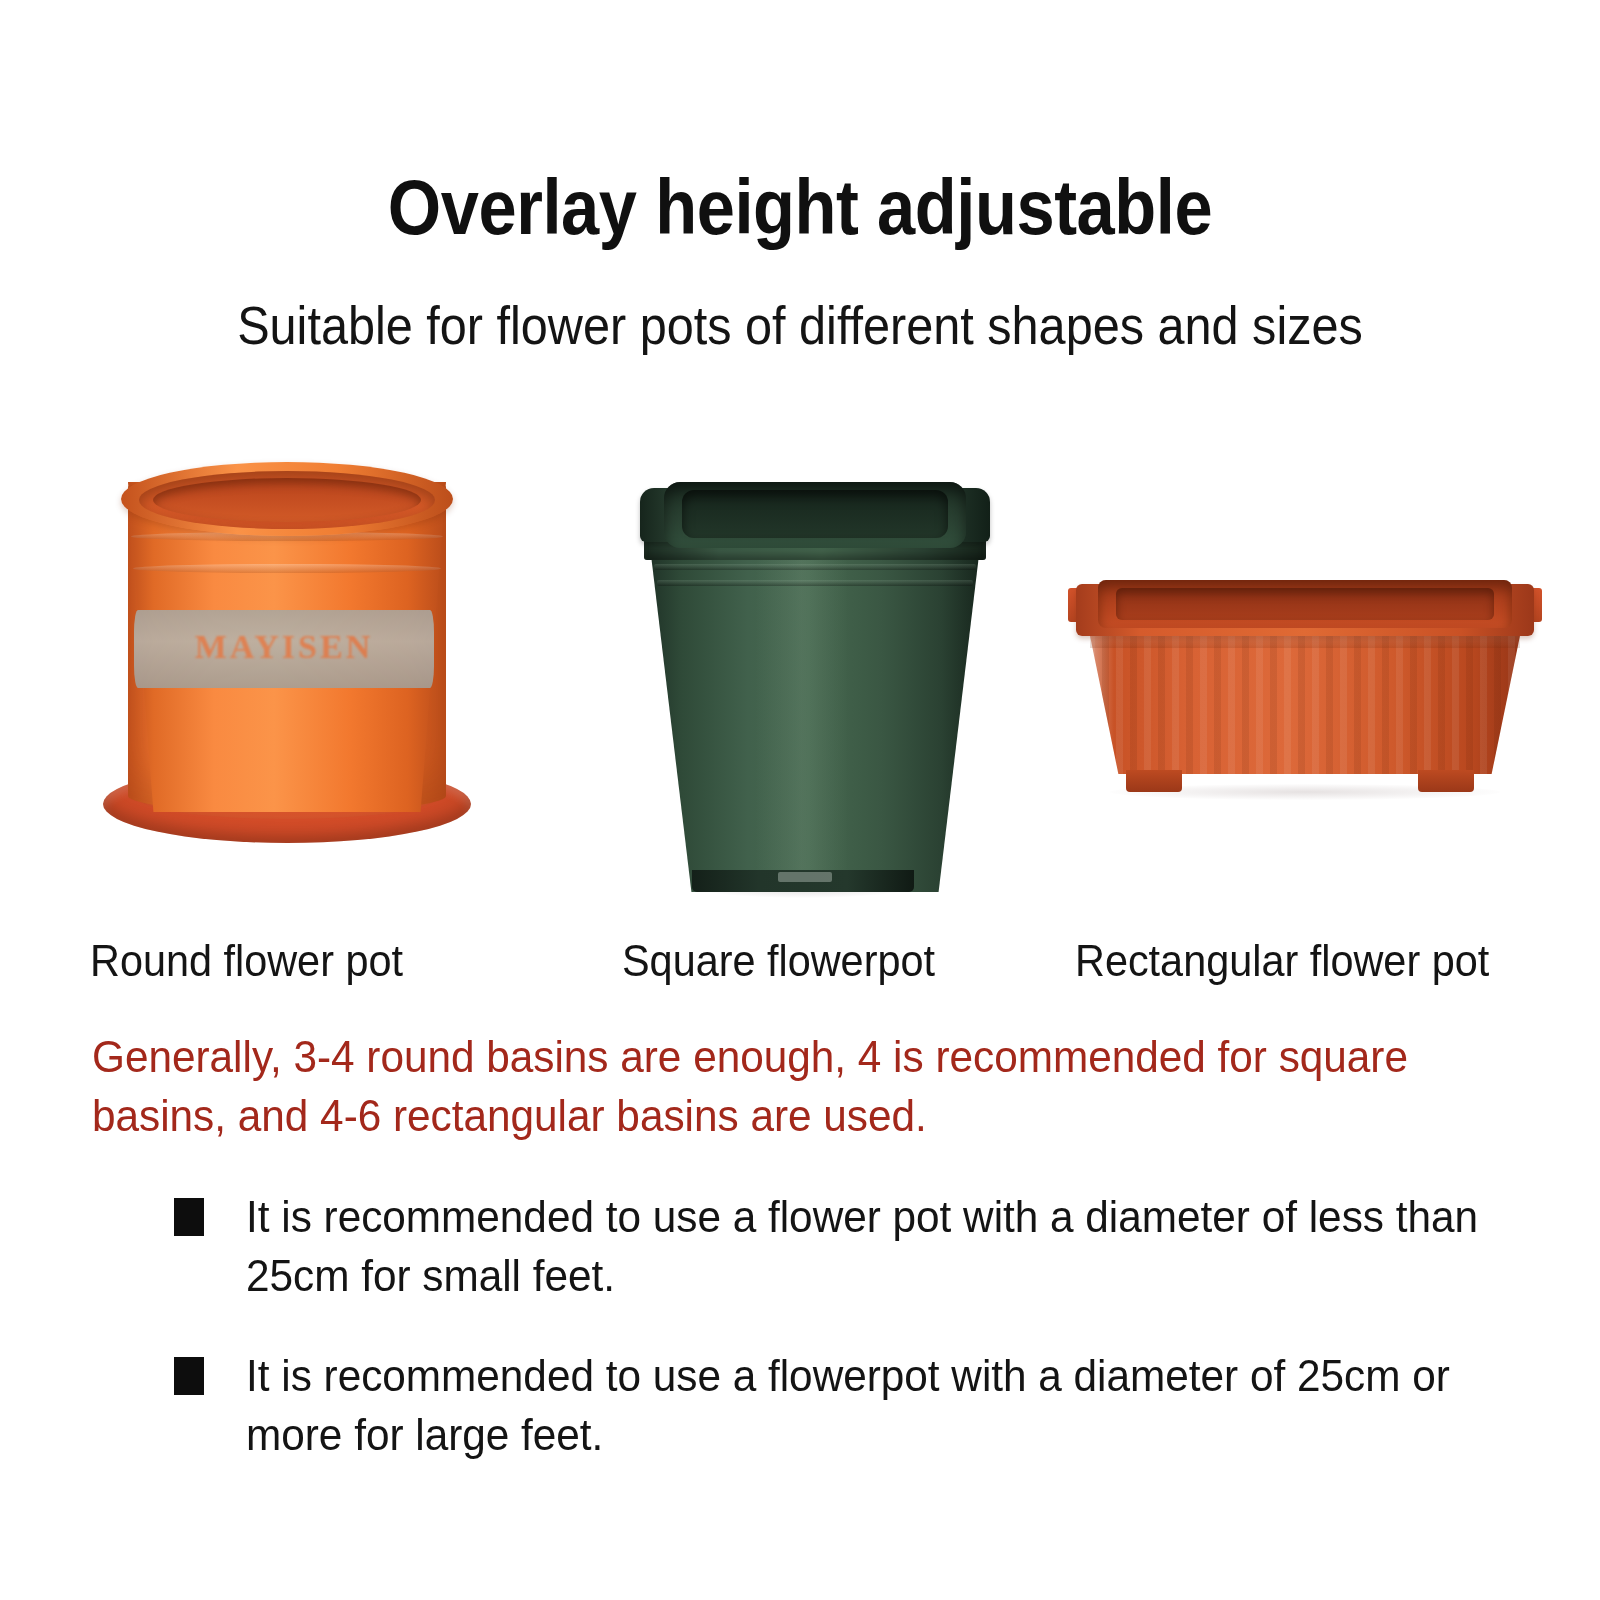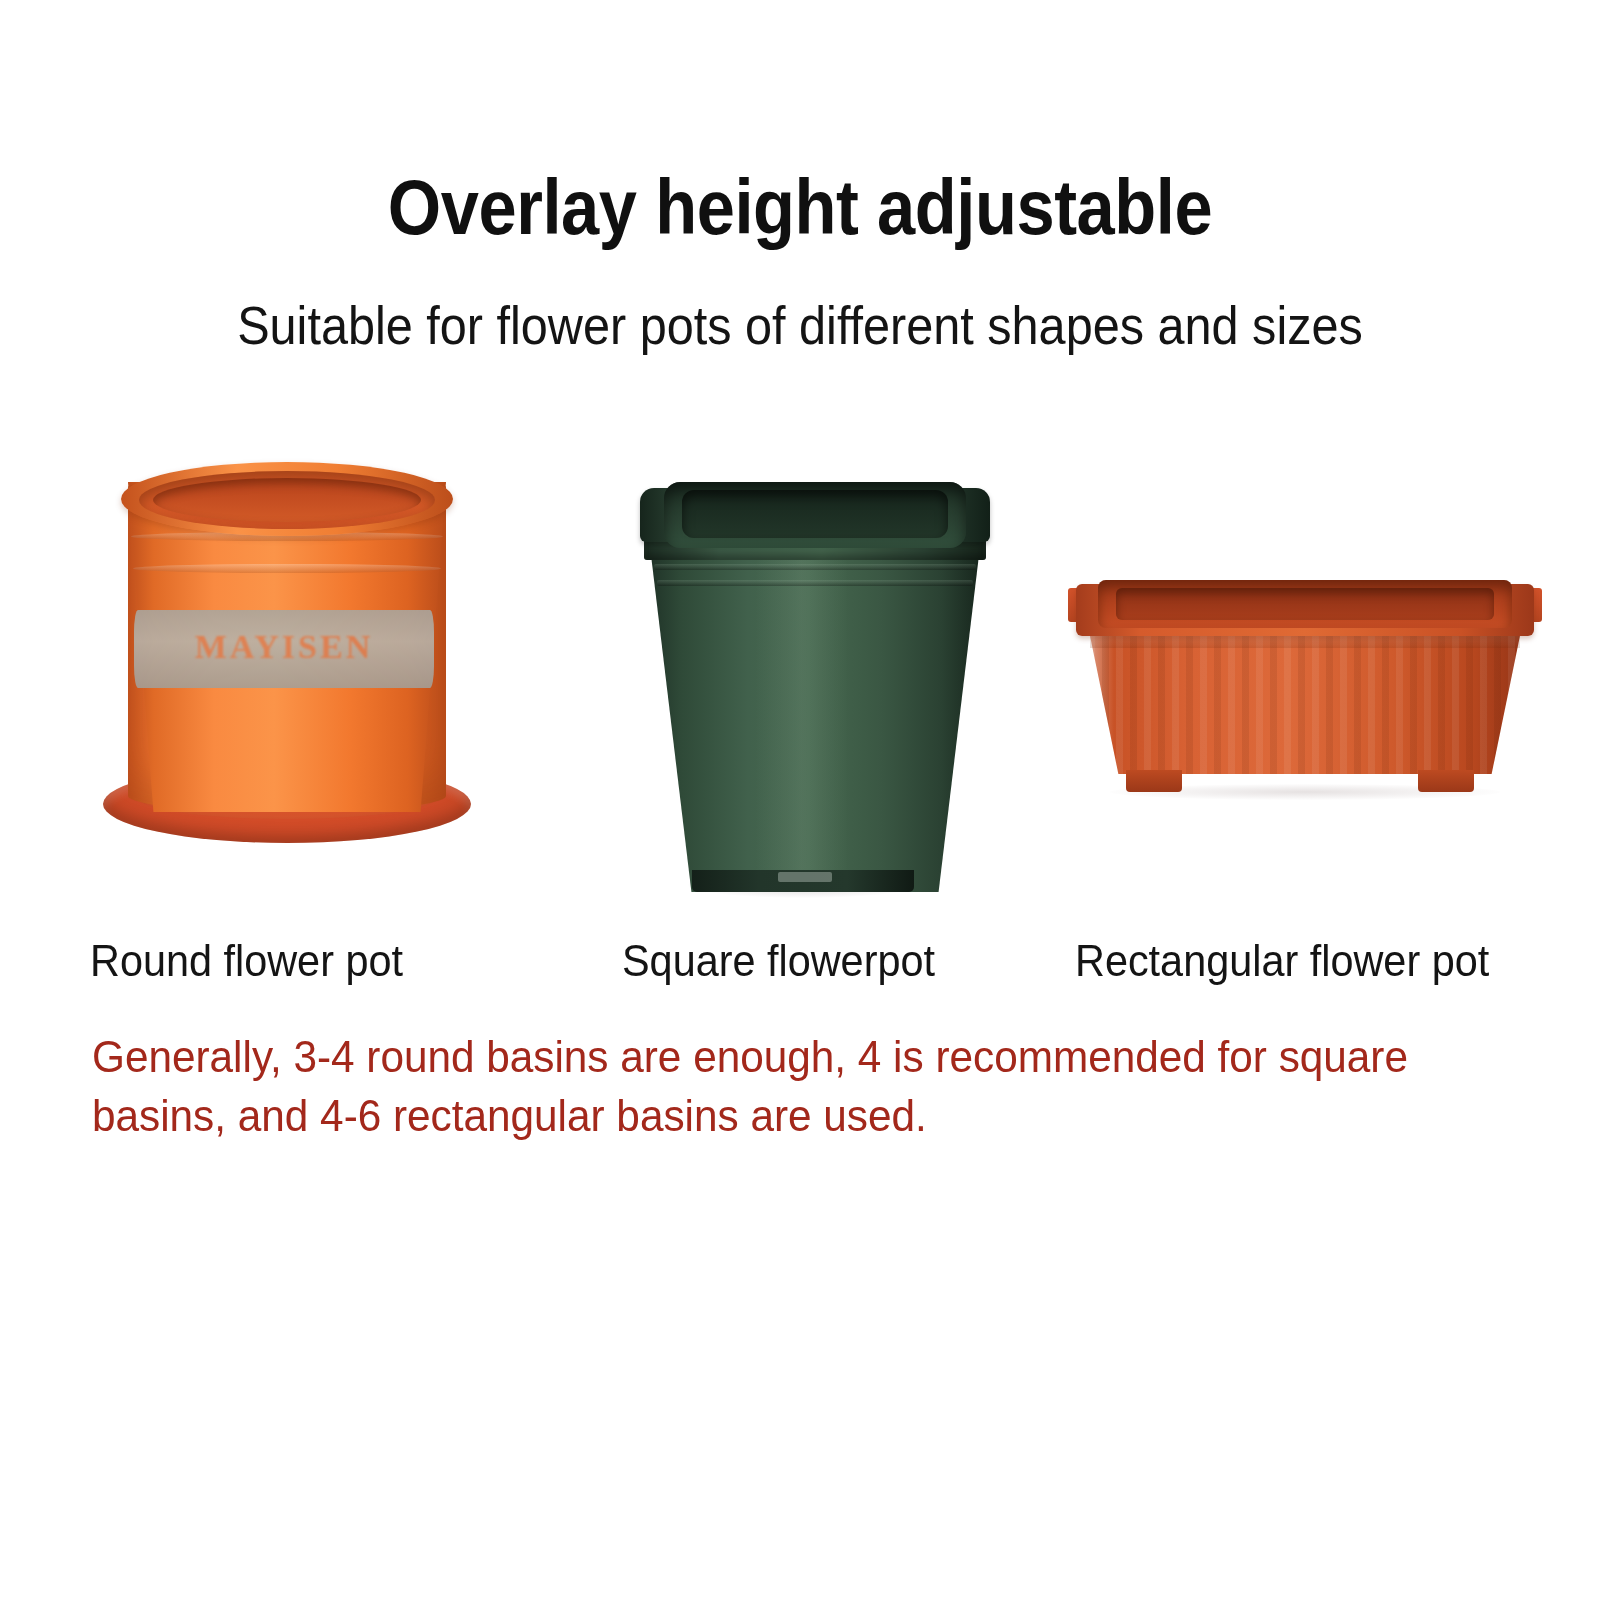--- a/index.html
+++ b/index.html
@@ -525,13 +525,21 @@
 
 <div class="captions">
   <div class="caption" id="cap-round">Round flower pot</div>
   <div class="caption" id="cap-square">Square flowerpot</div>
   <div class="caption" id="cap-rect">Rectangular flower pot</div>
 </div>
 
 <div class="notice">Generally, 3-4 round basins are enough, 4 is recommended for square basins, and 4-6 rectangular basins are used.</div>
 
 <div class="bullets">
+  <div class="bullet-row">
+    <span class="bullet-marker"></span>
+    <span class="bullet-text">It is recommended to use a flower pot with a diameter of less than 25cm for small feet.</span>
+  </div>
+  <div class="bullet-row">
+    <span class="bullet-marker"></span>
+    <span class="bullet-text">It is recommended to use a flowerpot with a diameter of 25cm or more for large feet.</span>
+  </div>
 </div>
 
 </body></html>

